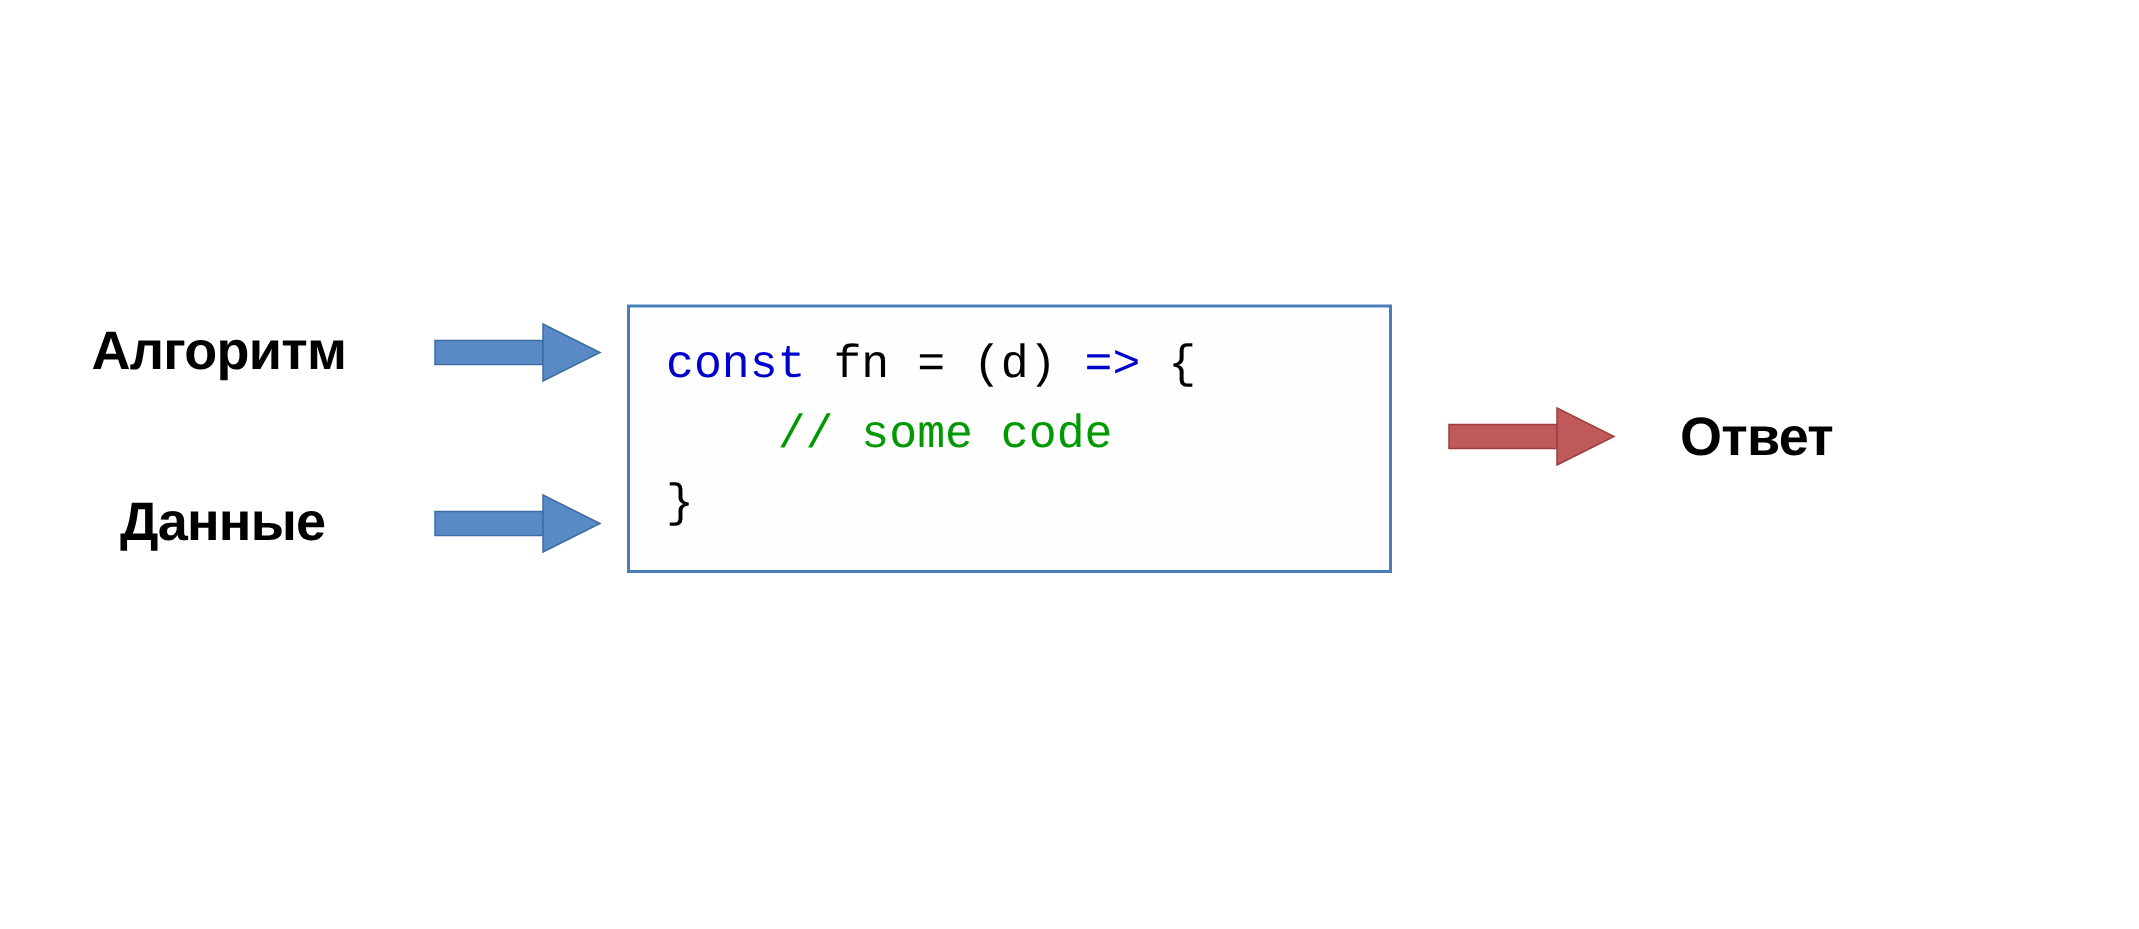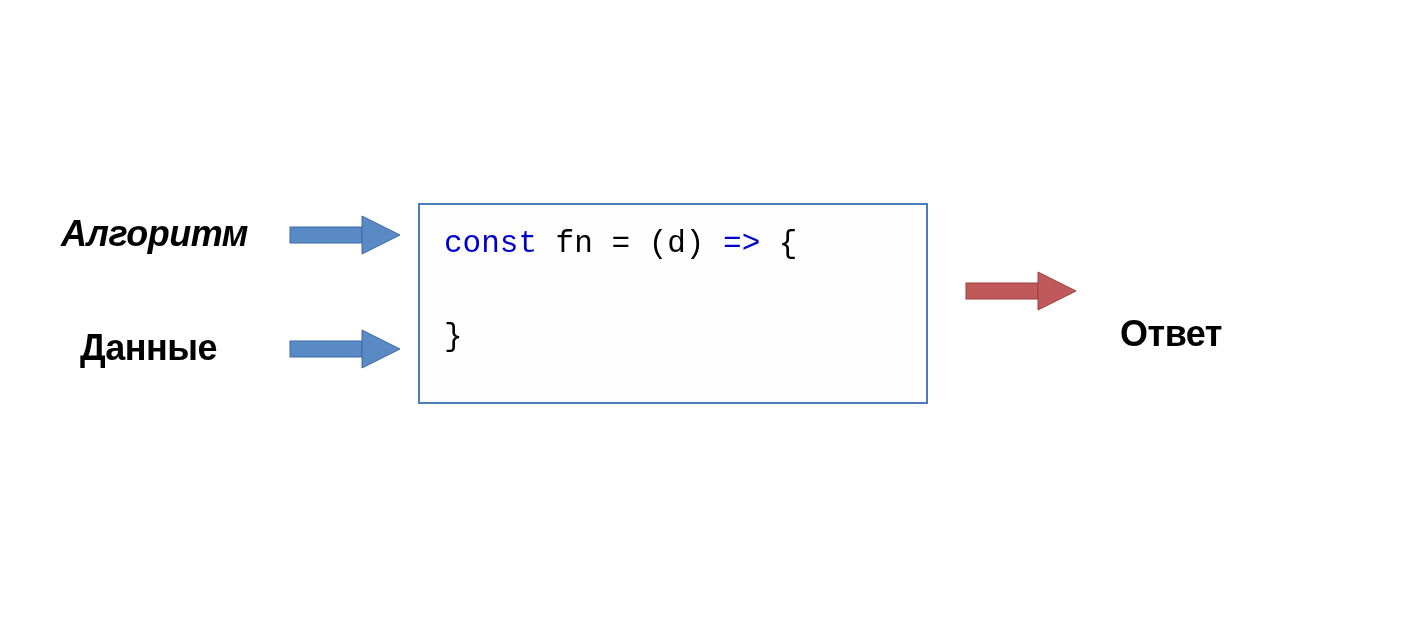--- a/index.html
+++ b/index.html
@@ -20,73 +20,72 @@
       font-weight: bold;
       color: #000;
       letter-spacing: -0.5px;
     }
     .label-right {
       position: absolute;
       font-size: 36px;
       font-weight: bold;
       color: #000;
       letter-spacing: -0.5px;
-      margin-top: 43px;
     }
     .arrow-blue {
       position: absolute;
     }
     .arrow-red {
       position: absolute;
     }
     .code-box {
       position: absolute;
       left: 418px;
       top: 203px;
       width: 510px;
-      height: 201px;
+      height: 179px;
       border: 2px solid #4a7ebb;
       background: #fefefe;
       padding: 16px 24px;
     }
     .code-line {
       font-family: "Consolas", "Courier New", monospace;
       font-size: 31px;
       line-height: 1.5;
       white-space: pre;
     }
     .tok-keyword { color: #0000cc; }
     .tok-plain { color: #000000; }
     .tok-arrow { color: #0000cc; }
     .tok-comment { color: #009900; }
   </style>
 </head>
 <body>
 
-<div class="label-left" style="left:61px; top:213px;font-style:italic;">Алгоритм</div>
+<div class="label-left" style="left:61px; top:213px;">Алгоритм</div>
 <div class="label-left" style="left:80px; top:327px;">Данные</div>
 
 <svg class="arrow-blue" style="left:286px; top:210px;" width="120" height="50">
   <defs></defs>
   <g fill="#5a8ac6" stroke="#3d6da3" stroke-width="1">
     <rect x="4" y="17" width="72" height="16"></rect>
     <polygon points="76,6 76,44 114,25"></polygon>
   </g>
 </svg>
 
 <svg class="arrow-blue" style="left:286px; top:324px;" width="120" height="50">
   <g fill="#5a8ac6" stroke="#3d6da3" stroke-width="1">
     <rect x="4" y="17" width="72" height="16"></rect>
     <polygon points="76,6 76,44 114,25"></polygon>
   </g>
 </svg>
 
 <div class="code-box">
   <div class="code-line"><span class="tok-keyword">const</span><span class="tok-plain"> fn = (d) </span><span class="tok-arrow">=&gt;</span><span class="tok-plain"> {</span></div>
-  <div class="code-line"><span class="tok-plain">    </span></div>
+  <div class="code-line"><span class="tok-plain">    </span><span class="tok-comment">// some code</span></div>
   <div class="code-line"><span class="tok-plain">}</span></div>
 </div>
 
 <svg class="arrow-red" style="left:962px; top:266px;" width="120" height="50">
   <g fill="#c05a5a" stroke="#9e3f3f" stroke-width="1">
     <rect x="4" y="17" width="72" height="16"></rect>
     <polygon points="76,6 76,44 114,25"></polygon>
   </g>
 </svg>
 

